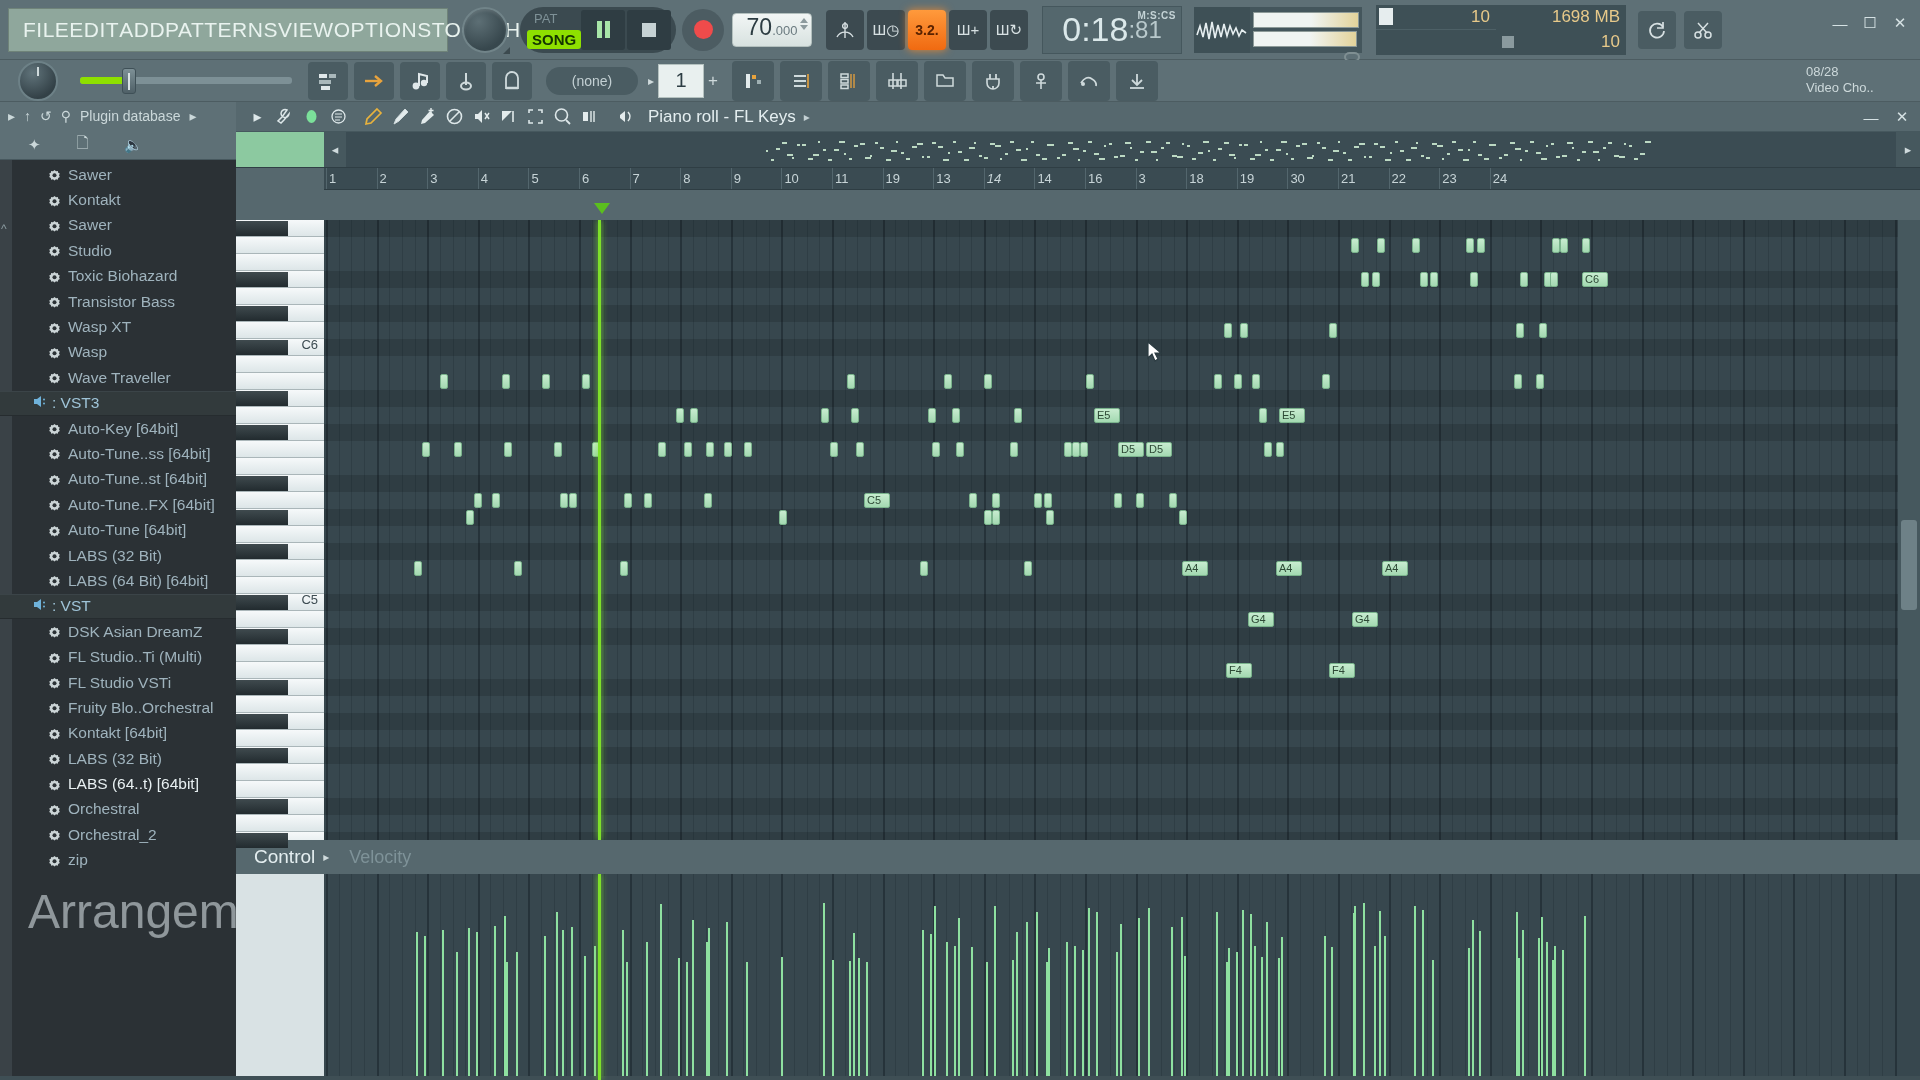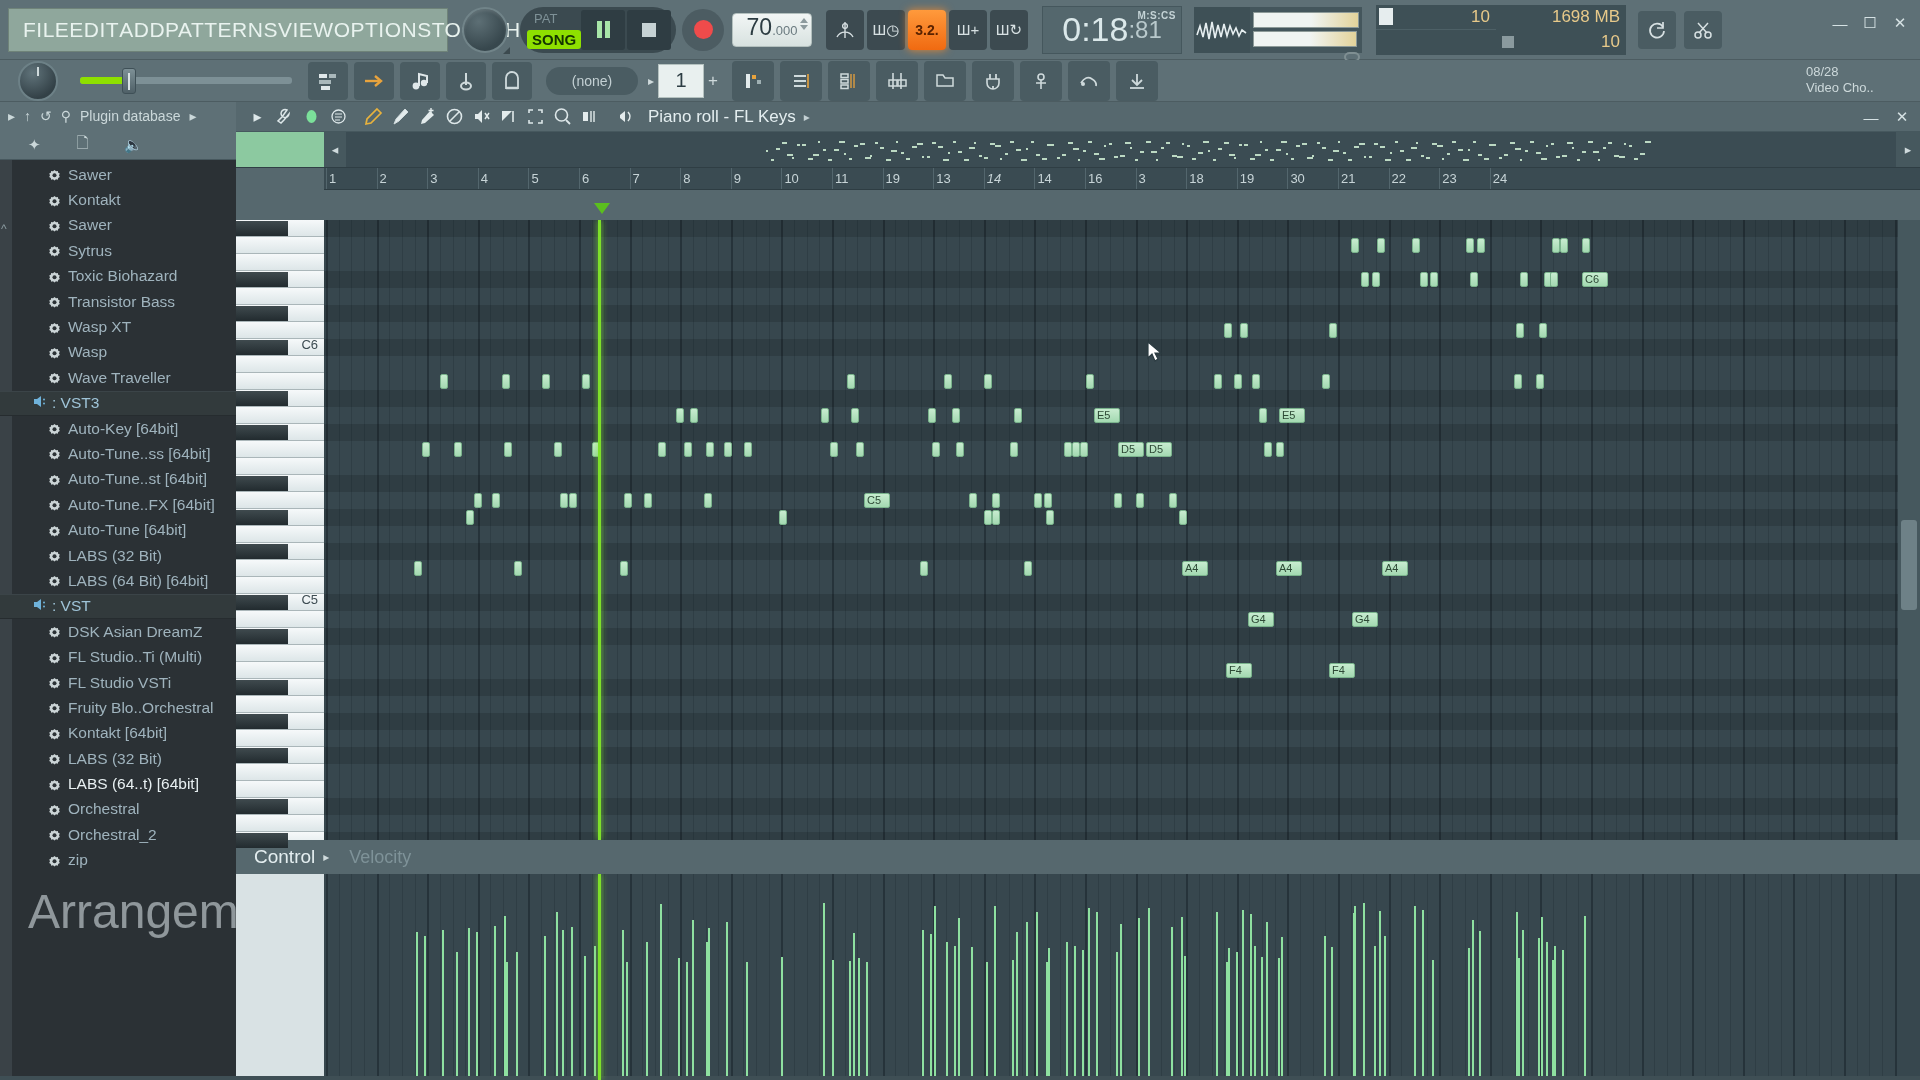--- a/index.html
+++ b/index.html
@@ -501,21 +501,21 @@
               <path d="M6.5 1 L8 2.3 L9.8 1.9 L10.2 3.7 L11.8 4.6 L11 6.3 L11.8 8 L10.2 8.9 L9.8 10.7 L8 10.3 L6.5 11.6 L5 10.3 L3.2 10.7 L2.8 8.9 L1.2 8 L2 6.3 L1.2 4.6 L2.8 3.7 L3.2 1.9 L5 2.3 Z" fill="#cbd4d6"></path>
               <circle cx="6.5" cy="6.3" r="2" fill="#2b3135"></circle>
             </svg></span>
           <span>Sawer</span>
         </div>
         <div class="pitem">
           <span class="gear"><svg width="13" height="13" viewBox="0 0 13 13">
               <path d="M6.5 1 L8 2.3 L9.8 1.9 L10.2 3.7 L11.8 4.6 L11 6.3 L11.8 8 L10.2 8.9 L9.8 10.7 L8 10.3 L6.5 11.6 L5 10.3 L3.2 10.7 L2.8 8.9 L1.2 8 L2 6.3 L1.2 4.6 L2.8 3.7 L3.2 1.9 L5 2.3 Z" fill="#cbd4d6"></path>
               <circle cx="6.5" cy="6.3" r="2" fill="#2b3135"></circle>
             </svg></span>
-          <span>Sytrus</span>
+          <span>Studio</span>
         </div>
         <div class="pitem">
           <span class="gear"><svg width="13" height="13" viewBox="0 0 13 13">
               <path d="M6.5 1 L8 2.3 L9.8 1.9 L10.2 3.7 L11.8 4.6 L11 6.3 L11.8 8 L10.2 8.9 L9.8 10.7 L8 10.3 L6.5 11.6 L5 10.3 L3.2 10.7 L2.8 8.9 L1.2 8 L2 6.3 L1.2 4.6 L2.8 3.7 L3.2 1.9 L5 2.3 Z" fill="#cbd4d6"></path>
               <circle cx="6.5" cy="6.3" r="2" fill="#2b3135"></circle>
             </svg></span>
           <span>Toxic Biohazard</span>
         </div>
         <div class="pitem">
           <span class="gear"><svg width="13" height="13" viewBox="0 0 13 13">

